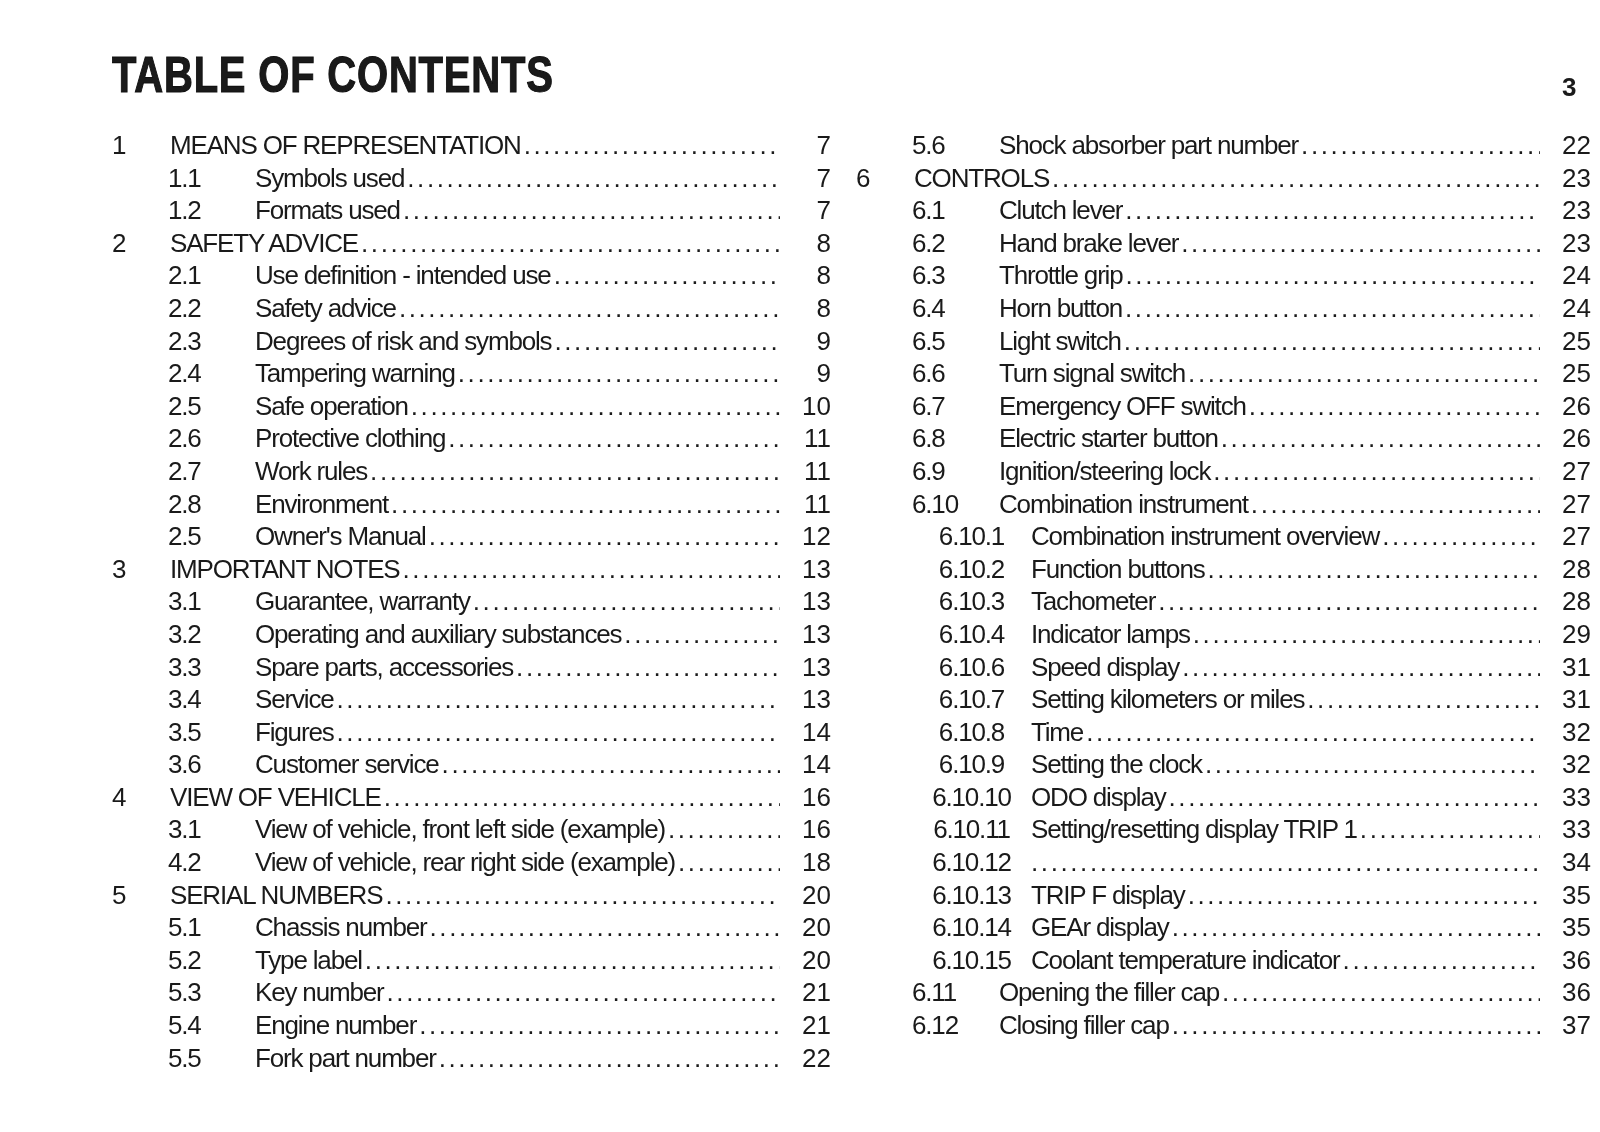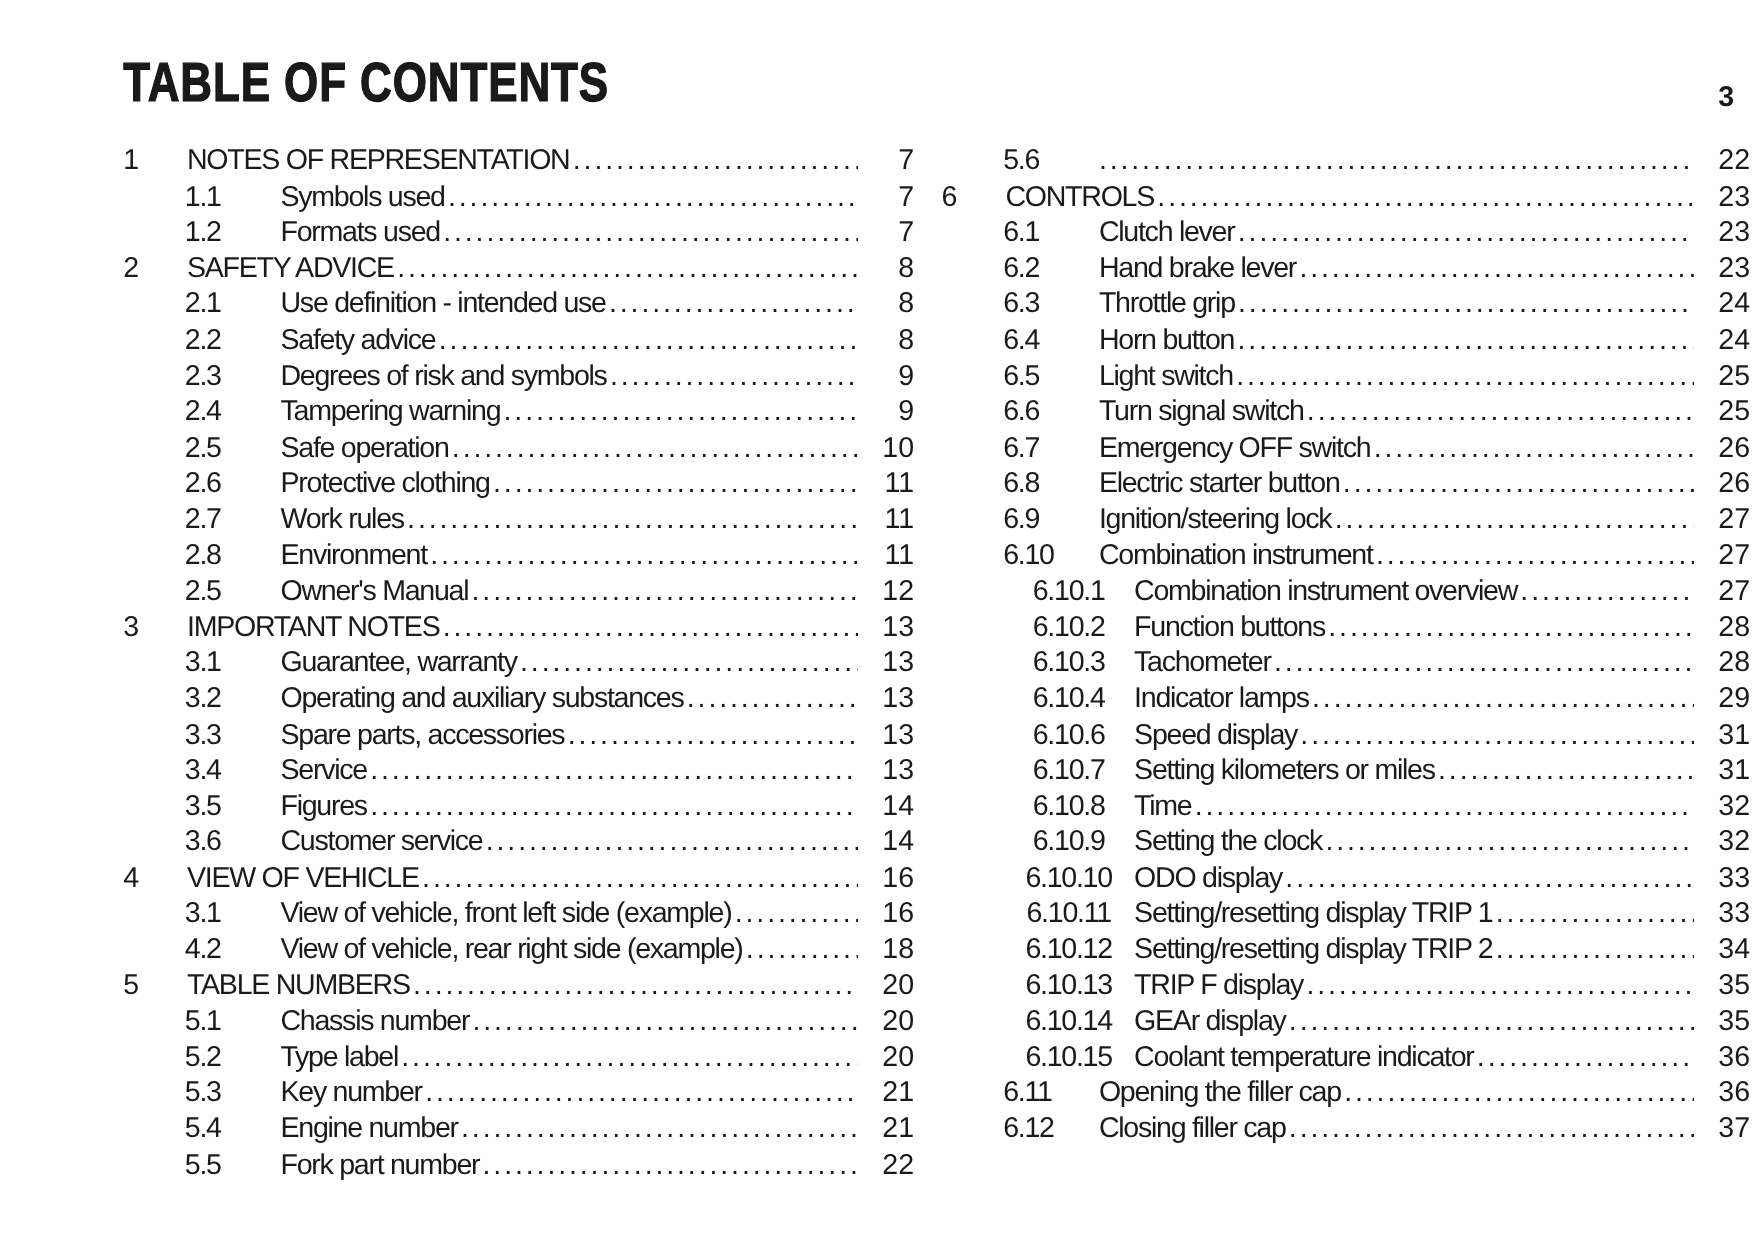--- a/index.html
+++ b/index.html
@@ -102,21 +102,21 @@
 
 <div class="page">
   <div class="header">
     <span class="doc-title">TABLE OF CONTENTS</span>
     <span class="page-number">3</span>
   </div>
   <div class="columns">
     <div class="col col-left">
         <div class="row lvl1">
           <span class="num">1</span>
-          <span class="label">NOTES OF REPRESENTATION</span>
+          <span class="label">MEANS OF REPRESENTATION</span>
           <span class="leader"></span>
           <span class="pg">7</span>
         </div>
         <div class="row lvl2">
           <span class="num">1.1</span>
           <span class="label">Symbols used</span>
           <span class="leader"></span>
           <span class="pg">7</span>
         </div>
         <div class="row lvl2">
@@ -240,21 +240,21 @@
           <span class="pg">16</span>
         </div>
         <div class="row lvl2">
           <span class="num">4.2</span>
           <span class="label">View of vehicle, rear right side (example)</span>
           <span class="leader"></span>
           <span class="pg">18</span>
         </div>
         <div class="row lvl1">
           <span class="num">5</span>
-          <span class="label">TABLE NUMBERS</span>
+          <span class="label">SERIAL NUMBERS</span>
           <span class="leader"></span>
           <span class="pg">20</span>
         </div>
         <div class="row lvl2">
           <span class="num">5.1</span>
           <span class="label">Chassis number</span>
           <span class="leader"></span>
           <span class="pg">20</span>
         </div>
         <div class="row lvl2">
@@ -278,20 +278,21 @@
         <div class="row lvl2">
           <span class="num">5.5</span>
           <span class="label">Fork part number</span>
           <span class="leader"></span>
           <span class="pg">22</span>
         </div>
       </div>
     <div class="col col-right">
         <div class="row lvl2">
           <span class="num">5.6</span>
+          <span class="label">Shock absorber part number</span>
           <span class="leader"></span>
           <span class="pg">22</span>
         </div>
         <div class="row lvl1">
           <span class="num">6</span>
           <span class="label">CONTROLS</span>
           <span class="leader"></span>
           <span class="pg">23</span>
         </div>
         <div class="row lvl2">
@@ -409,21 +410,20 @@
           <span class="pg">33</span>
         </div>
         <div class="row lvl3">
           <span class="num">6.10.11</span>
           <span class="label">Setting/resetting display TRIP 1</span>
           <span class="leader"></span>
           <span class="pg">33</span>
         </div>
         <div class="row lvl3">
           <span class="num">6.10.12</span>
-          <span class="label">Setting/resetting display TRIP 2</span>
           <span class="leader"></span>
           <span class="pg">34</span>
         </div>
         <div class="row lvl3">
           <span class="num">6.10.13</span>
           <span class="label">TRIP F display</span>
           <span class="leader"></span>
           <span class="pg">35</span>
         </div>
         <div class="row lvl3">

